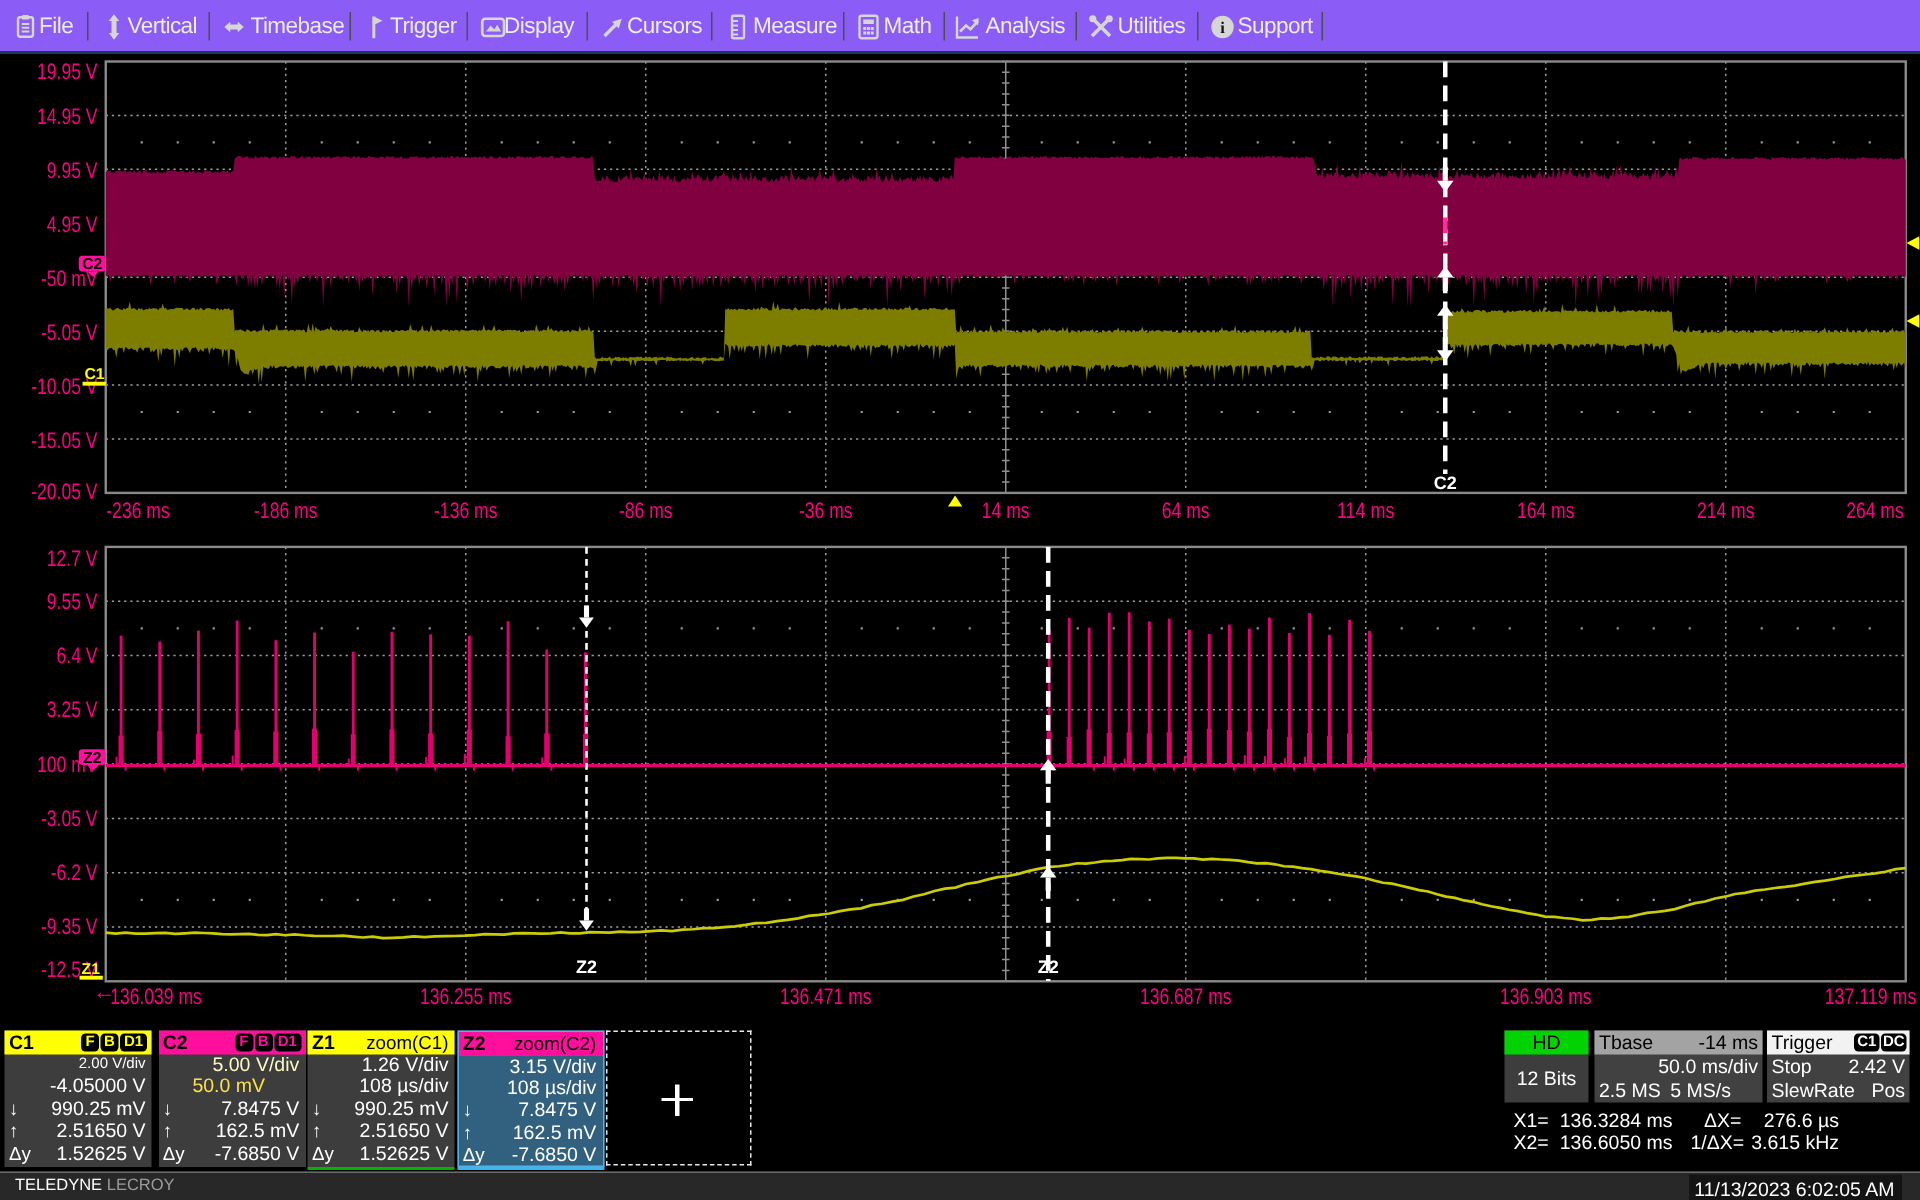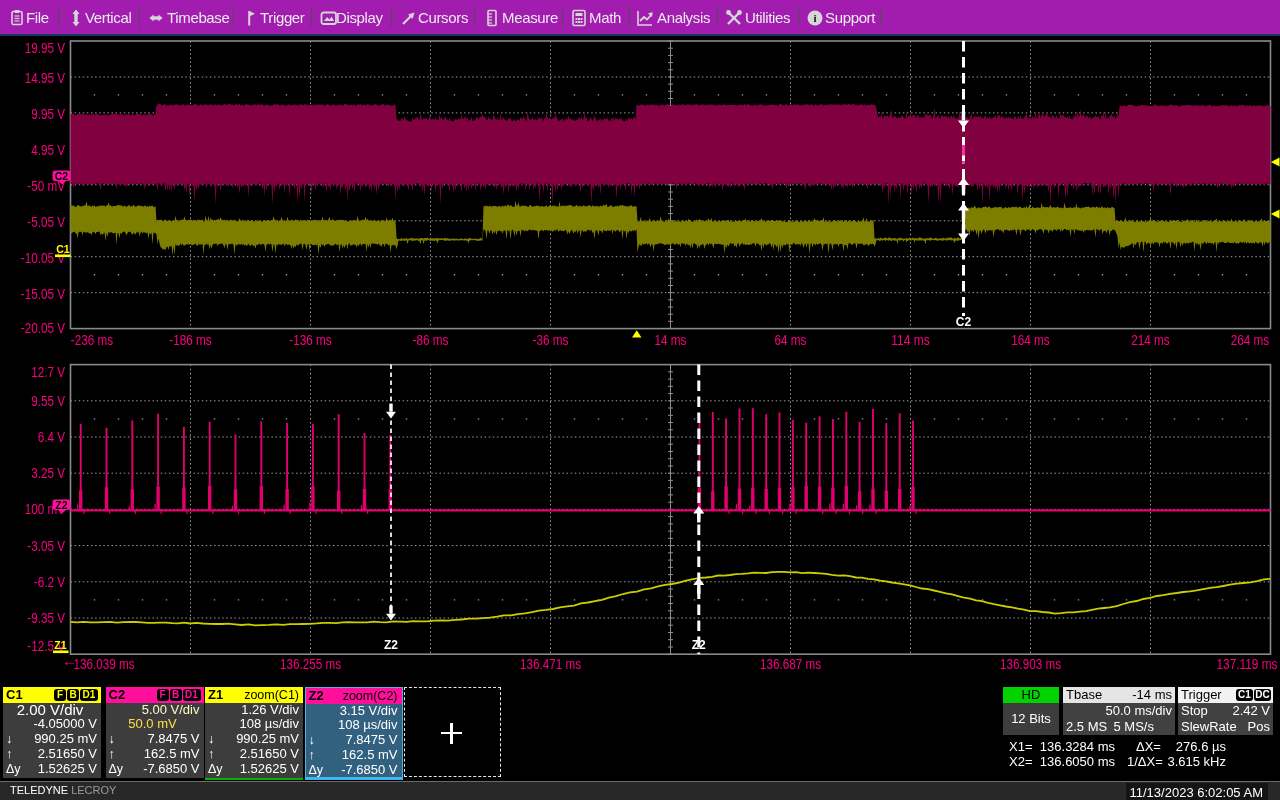--- a/index.html
+++ b/index.html
@@ -216,21 +216,21 @@
     <rect x="389.3" y="403.6" width="3.4" height="8.1" fill="#fff"></rect>
 <path d="M391 620.5 l-5 -6.8 h9.9 Z" fill="#fff"></path>
     <rect x="389.3" y="605.6" width="3.4" height="8.1" fill="#fff"></rect>
 <line x1="698.8" y1="364.6" x2="698.8" y2="654" stroke="#fff" stroke-width="3" stroke-dasharray="10.5 5.5"></line>
 <text x="698.8" y="648.5" font-size="12" font-weight="bold" fill="#fff" text-anchor="middle">Z2</text>
 <path d="M698.8 506 l-5.5 7.5 h11 Z" fill="#fff"></path>
     <rect x="697.1" y="513.5" width="3.4" height="9" fill="#fff"></rect>
 <path d="M698.8 577.5 l-5.5 7.5 h11 Z" fill="#fff"></path>
     <rect x="697.1" y="585" width="3.4" height="9" fill="#fff"></rect>
 </svg>
-<div style="position:absolute;left:0;top:0;width:1280px;height:34px;background:#a21caf">
+<div style="position:absolute;left:0;top:0;width:1280px;height:34px;background:#8b5cf6">
 <svg style="position:absolute;left:9px;top:9px" width="18" height="18" viewBox="0 0 18 18">
       <rect x="3" y="2.5" width="10" height="13" rx="1.5" fill="none" stroke="#d6d6d6" stroke-width="1.6"></rect>
       <rect x="5.5" y="1" width="5" height="3" rx="1" fill="#d6d6d6"></rect>
       <line x1="5.5" y1="7" x2="10.5" y2="7" stroke="#d6d6d6" stroke-width="1.2"></line>
       <line x1="5.5" y1="9.5" x2="10.5" y2="9.5" stroke="#d6d6d6" stroke-width="1.2"></line>
       <line x1="5.5" y1="12" x2="10.5" y2="12" stroke="#d6d6d6" stroke-width="1.2"></line>
     </svg>
 <div style="position:absolute;left:26px;top:9px;font-size:15px;letter-spacing:-0.35px;color:#ededed">File</div>
 <svg style="position:absolute;left:67px;top:9px" width="18" height="18" viewBox="0 0 18 18">
       <path d="M9 0.5 l3.5 4.5 h-1.8 v8 h1.8 l-3.5 4.5 l-3.5 -4.5 h1.8 v-8 h-1.8 Z" fill="#d6d6d6"></path>
@@ -302,21 +302,21 @@
 <div style="position:absolute;left:474.4px;top:8px;width:1px;height:19px;background:#4d4d4d"></div>
 <div style="position:absolute;left:562px;top:8px;width:1px;height:19px;background:#4d4d4d"></div>
 <div style="position:absolute;left:629.1px;top:8px;width:1px;height:19px;background:#4d4d4d"></div>
 <div style="position:absolute;left:717.1px;top:8px;width:1px;height:19px;background:#4d4d4d"></div>
 <div style="position:absolute;left:797.6px;top:8px;width:1px;height:19px;background:#4d4d4d"></div>
 <div style="position:absolute;left:881.4px;top:8px;width:1px;height:19px;background:#4d4d4d"></div>
 </div>
 <div style="position:absolute;left:0;top:34px;width:1280px;height:2px;background:#173a5e"></div>
 <div style="position:absolute;left:3px;top:687px;width:98px;height:91px;background:#3d3d3d">
 <div style="position:relative;height:15.5px;background:#ffff00;color:#000;font-size:13px;font-weight:bold;padding:1px 2px 0 3px;box-sizing:border-box;line-height:13.5px">C1<span style="position:absolute;right:3px;top:1.5px"><span style="display:inline-block;min-width:10px;height:12px;background:#000;border-radius:3px;color:#ffff00;font-size:10px;font-weight:bold;text-align:center;line-height:12.5px;padding:0 1px;margin-left:1px;vertical-align:top">F</span><span style="display:inline-block;min-width:10px;height:12px;background:#000;border-radius:3px;color:#ffff00;font-size:10px;font-weight:bold;text-align:center;line-height:12.5px;padding:0 1px;margin-left:1px;vertical-align:top">B</span><span style="display:inline-block;width:16px;height:12px;background:#000;border-radius:3px;color:#ffff00;font-size:10px;font-weight:bold;text-align:center;line-height:12.5px;padding:0 1px;margin-left:1px;vertical-align:top">D1</span></span></div>
-<div style="height:14.8px;font-size:15px;color:#fff;text-align:center;padding-right:4px;line-height:14.8px;position:relative"><span style="position:absolute;left:3px;top:0;font-size:12.5px"></span>2.00 V/div</div>
+<div style="height:14.8px;font-size:10px;color:#fff;text-align:right;padding-right:4px;line-height:14.8px;position:relative"><span style="position:absolute;left:3px;top:0;font-size:12.5px"></span>2.00 V/div</div>
 <div style="height:14.8px;font-size:13px;color:#fff;text-align:right;padding-right:4px;line-height:14.8px;position:relative"><span style="position:absolute;left:3px;top:0;font-size:12.5px"></span>-4.05000 V</div>
 <div style="height:14.8px;font-size:13px;color:#fff;text-align:right;padding-right:4px;line-height:14.8px;position:relative"><span style="position:absolute;left:3px;top:0;font-size:12.5px">↓</span>990.25 mV</div>
 <div style="height:14.8px;font-size:13px;color:#fff;text-align:right;padding-right:4px;line-height:14.8px;position:relative"><span style="position:absolute;left:3px;top:0;font-size:12.5px">↑</span>2.51650 V</div>
 <div style="height:14.8px;font-size:13px;color:#fff;text-align:right;padding-right:4px;line-height:14.8px;position:relative"><span style="position:absolute;left:3px;top:0;font-size:12.5px">Δy</span>1.52625 V</div>
 </div>
 <div style="position:absolute;left:105.5px;top:687px;width:98px;height:91px;background:#3d3d3d">
 <div style="position:relative;height:15.5px;background:#ff0f9b;color:#000;font-size:13px;font-weight:bold;padding:1px 2px 0 3px;box-sizing:border-box;line-height:13.5px">C2<span style="position:absolute;right:3px;top:1.5px"><span style="display:inline-block;min-width:10px;height:12px;background:#000;border-radius:3px;color:#ff0f9b;font-size:10px;font-weight:bold;text-align:center;line-height:12.5px;padding:0 1px;margin-left:1px;vertical-align:top">F</span><span style="display:inline-block;min-width:10px;height:12px;background:#000;border-radius:3px;color:#ff0f9b;font-size:10px;font-weight:bold;text-align:center;line-height:12.5px;padding:0 1px;margin-left:1px;vertical-align:top">B</span><span style="display:inline-block;width:16px;height:12px;background:#000;border-radius:3px;color:#ff0f9b;font-size:10px;font-weight:bold;text-align:center;line-height:12.5px;padding:0 1px;margin-left:1px;vertical-align:top">D1</span></span></div>
 <div style="height:14.8px;font-size:13px;color:#fef9c3;text-align:right;padding-right:4px;line-height:14.8px;position:relative"><span style="position:absolute;left:3px;top:0;font-size:12.5px"></span>5.00 V/div</div>
 <div style="height:14.8px;font-size:13px;color:#fde047;text-align:center;padding-right:4px;line-height:14.8px;position:relative"><span style="position:absolute;left:3px;top:0;font-size:12.5px"></span>50.0 mV</div>
 <div style="height:14.8px;font-size:13px;color:#fff;text-align:right;padding-right:4px;line-height:14.8px;position:relative"><span style="position:absolute;left:3px;top:0;font-size:12.5px">↓</span>7.8475 V</div>
@@ -342,21 +342,21 @@
 <div style="position:absolute;left:205px;top:777.5px;width:98px;height:2.5px;background:#00b400"></div>
 <div style="position:absolute;left:304.5px;top:777.5px;width:98px;height:2.5px;background:#35b9f0"></div>
 <div style="position:absolute;left:404px;top:687px;width:97px;height:90px;border:1px dashed #e8e8e8;box-sizing:border-box"></div>
 <div style="position:absolute;left:441px;top:731.7px;width:21px;height:2.6px;background:#fff"></div>
 <div style="position:absolute;left:450.2px;top:722.5px;width:2.6px;height:21px;background:#fff"></div>
 <div style="position:absolute;left:1003px;top:687px;width:56px;height:48px;background:#3d3d3d">
     <div style="height:15.5px;background:#00d300;color:#000;font-size:13px;font-weight:normal;text-align:center;line-height:15px">HD</div>
     <div style="font-size:13px;color:#fff;text-align:center;line-height:31px">12 Bits</div>
   </div>
 <div style="position:absolute;left:1063px;top:687px;width:112px;height:48px;background:#414141;font-size:13px">
-    <div style="position:relative;height:15.5px;background:#e5e5e5;color:#000;line-height:15px">
+    <div style="position:relative;height:15.5px;background:#a3a3a3;color:#000;line-height:15px">
       <span style="position:absolute;left:3px">Tbase</span>
       <span style="position:absolute;right:3px">-14 ms</span>
     </div>
     <div style="position:relative;height:16px;color:#fff;line-height:16px">
       <span style="position:absolute;right:3px">50.0 ms/div</span>
     </div>
     <div style="position:relative;height:15px;color:#fff;line-height:15px">
       <span style="position:absolute;left:3px">2.5 MS</span>
       <span style="position:absolute;right:21px">5 MS/s</span>
     </div>

